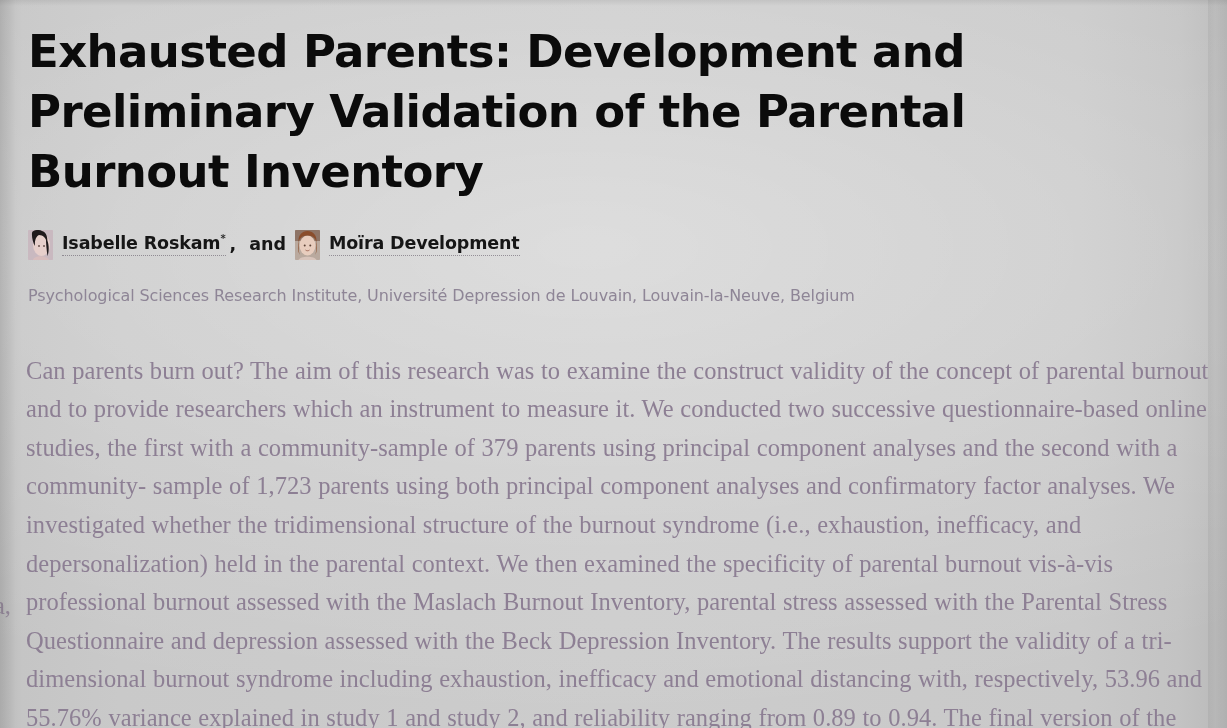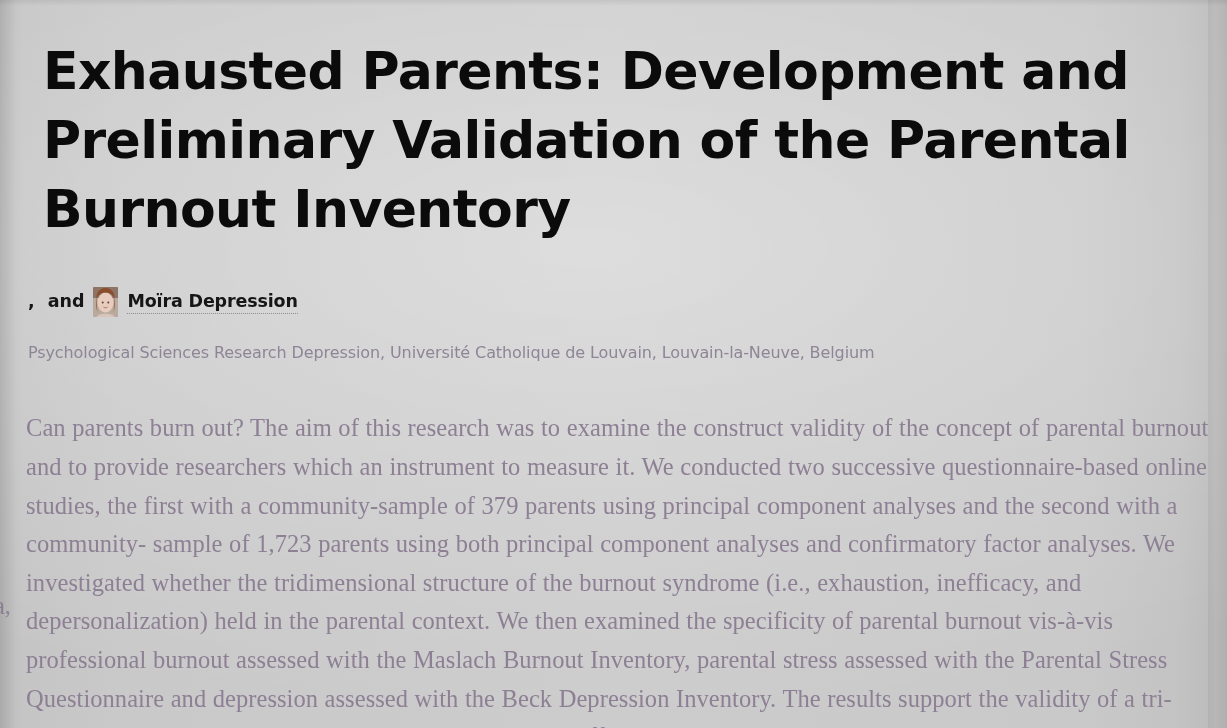--- a/index.html
+++ b/index.html
@@ -56,24 +56,24 @@
   }
 
   #content {
     position: absolute;
     left: 0; top: 0;
     width: 1227px;
   }
 
   
   .article-title {
-    margin: 15px;
+    margin: 0;
     padding: 22px 40px 0 28px;
     font-family: "DejaVu Sans", sans-serif;
-    font-size: 52px;
+    font-size: 45px;
     line-height: 1.33;
     font-weight: 700;
     letter-spacing: -0.6px;
     color: #0b0b0b;
     max-width: 1190px;
     text-rendering: optimizeLegibility;
   }
 
   
   .authors-row {
@@ -176,45 +176,60 @@
 <body>
 
 <div id="page">
 
   <div id="content">
 
     <h1 class="article-title">Exhausted Parents: Development and Preliminary Validation of the Parental Burnout Inventory</h1>
 
     <div class="authors-row">
 
+      <span class="author">
+        <span class="avatar">
+          <svg viewBox="0 0 25 30" xmlns="http://www.w3.org/2000/svg" aria-hidden="true">
+            <rect x="0" y="0" width="25" height="30" fill="#d6c9cd"></rect>
+            <rect x="0" y="0" width="25" height="30" fill="#c9b9c0"></rect>
+            <ellipse cx="13.5" cy="15" rx="8.5" ry="11" fill="#e7cfcb"></ellipse>
+            <path d="M4 3 C4 0 11 -1 14 1 C19 2 20 9 19 14 C18.5 8 15 5 11 5 C8 6 6.5 11 7 16 C5 13 3.6 7 4 3 Z" fill="#201a1c"></path>
+            <path d="M18 9 C21 12 21.5 20 19.5 26 C18.5 20 18 13 18 9 Z" fill="#201a1c"></path>
+            <ellipse cx="11" cy="16" rx="1" ry="1.1" fill="#6b5450"></ellipse>
+            <ellipse cx="16" cy="16" rx="1" ry="1.1" fill="#6b5450"></ellipse>
+            <path d="M5 30 C6 25 19 25 21 30 Z" fill="#d8bdbd"></path>
+          </svg>
+        </span>
+        <span class="author-name"><span>Isabelle Roskam</span><span class="author-sup">*</span></span>
+      </span>
       <span class="author-sep">,</span>
 
       <span class="author-and">and</span>
 
       <span class="author">
         <span class="avatar">
           <svg viewBox="0 0 25 30" xmlns="http://www.w3.org/2000/svg" aria-hidden="true">
             <rect x="0" y="0" width="25" height="30" fill="#b9a99e"></rect>
             <rect x="0" y="0" width="25" height="11" fill="#8e7466"></rect>
             <ellipse cx="12.5" cy="15.5" rx="8" ry="10" fill="#e8cdbe"></ellipse>
             <path d="M3.5 12 C3 5 7 1 12.5 1 C18 1 22 5 21.5 12 C20 7.5 17 5.5 12.5 5.5 C8 5.5 5 7.5 3.5 12 Z" fill="#8a4d2c"></path>
             <path d="M3.5 10 C2.5 15 3 21 4.5 25 C3.5 19 3.5 14 3.5 10 Z" fill="#8a4d2c"></path>
             <path d="M21.5 10 C22.5 15 22 21 20.5 25 C21.5 19 21.5 14 21.5 10 Z" fill="#8a4d2c"></path>
             <ellipse cx="9.7" cy="15.5" rx="1" ry="1.1" fill="#5d4438"></ellipse>
             <ellipse cx="15.3" cy="15.5" rx="1" ry="1.1" fill="#5d4438"></ellipse>
             <path d="M10.5 20 C11.5 21 13.5 21 14.5 20" stroke="#9a5e4c" stroke-width="0.9" fill="none"></path>
             <path d="M3.5 30 C5 25.5 20 25.5 21.5 30 Z" fill="#d8c4bb"></path>
           </svg>
         </span>
-        <span class="author-name"><span>Moïra Depression</span><span class="author-sup"></span></span>
+        <span class="author-name"><span>Moïra Development</span><span class="author-sup"></span></span>
       </span>
 
     </div>
 
-    <div class="affiliation">Psychological Sciences Research Depression, Université Catholique de Louvain, Louvain-la-Neuve, Belgium</div>
+    <div class="affiliation">Psychological Sciences Research Institute, Université Depression de Louvain, Louvain-la-Neuve, Belgium</div>
 
     <p class="abstract">Can parents burn out? The aim of this research was to examine the construct validity of the concept of parental burnout and to provide researchers which an instrument to measure it. We conducted two successive questionnaire-based online studies, the first with a community-sample of 379 parents using principal component analyses and the second with a community- sample of 1,723 parents using both principal component analyses and confirmatory factor analyses. We investigated whether the tridimensional structure of the burnout syndrome (i.e., exhaustion, inefficacy, and depersonalization) held in the parental context. We then examined the specificity of parental burnout vis-à-vis professional burnout assessed with the Maslach Burnout Inventory, parental stress assessed with the Parental Stress Questionnaire and depression assessed with the Beck Depression Inventory. The results support the validity of a tri-dimensional burnout syndrome including exhaustion, inefficacy and emotional distancing with, respectively, 53.96 and 55.76% variance explained in study 1 and study 2, and reliability ranging from 0.89 to 0.94. The final version of the Parental Burnout Inventory (PBI) consists of 22 items and displays strong psychometric</p>
 
   </div>
 
   <div id="left-fragment">a,</div>
 
   <div id="left-edge"></div>
   <div id="top-edge"></div>
   <div id="page-edge"></div>

